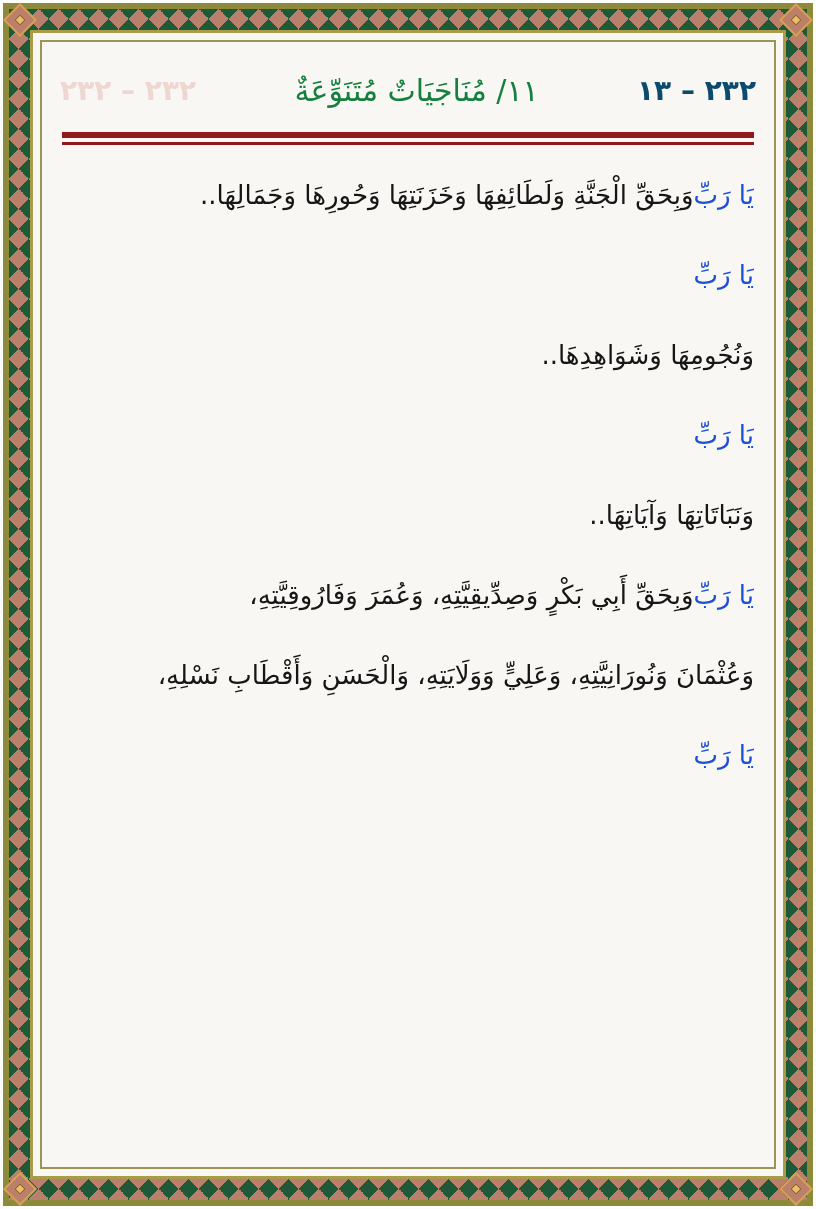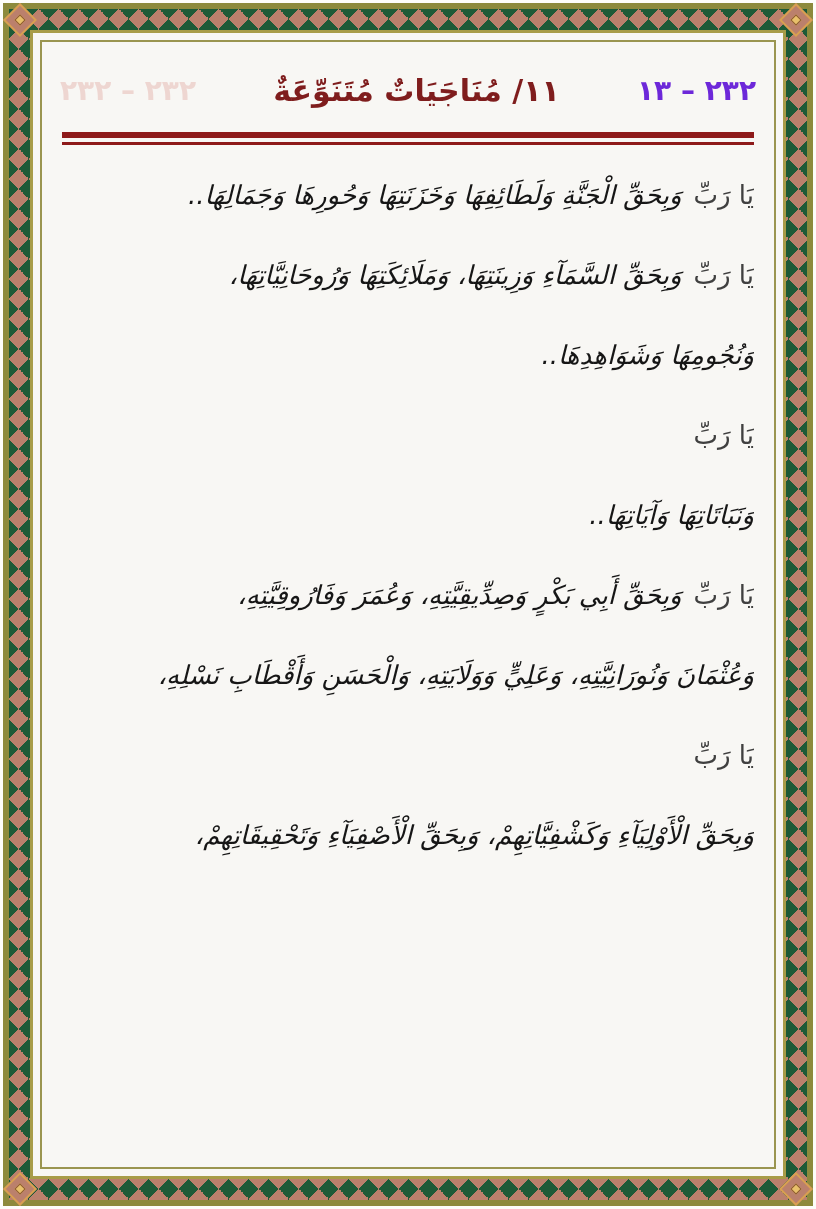--- a/index.html
+++ b/index.html
@@ -49,25 +49,25 @@
   .rosette.bl{bottom:8px;left:8px;}
   .rosette.br{bottom:8px;right:8px;}
 
   
   .header-row{
     display:flex;direction:rtl;
     justify-content:space-between;align-items:center;
     height:70px;padding:6px 4px 0 4px;
   }
   .page-numbers{
-    color:#6d28d9;font-weight:bold;font-size:28px;letter-spacing:1px;
+    color:#0c4a6e;font-weight:bold;font-size:28px;letter-spacing:1px;
     white-space:nowrap;
   }
   .page-title{
-    color:#7f1d1d;font-weight:bold;font-size:30px;
+    color:#15803d;font-weight:normal;font-size:30px;
     white-space:nowrap;
   }
   .ghost-numbers{
     color:#eed6d1;font-weight:bold;font-size:28px;letter-spacing:1px;
     white-space:nowrap;
   }
 
   
   .rule{margin:10px 6px 0 6px;}
   .rule .thick{height:6px;background:#8e1a1a;}
@@ -78,23 +78,23 @@
   .body-lines{
     direction:rtl;text-align:right;
     padding:10px 6px 0 6px;
     color:#161616;
     font-size:26px;
   }
   .line{
     height:80px;display:flex;direction:rtl;
     align-items:center;white-space:nowrap;overflow:hidden;
   }
-  .lead{color:#404040;margin-left:12px;flex:0 0 auto;}
+  .lead{color:#1d4ed8;flex:0 0 auto;}
   .lead:empty{display:none;}
-  .rest{flex:0 0 auto;font-style:italic;}
+  .rest{flex:0 0 auto;}
 </style>
 </head>
 <body>
 
 <div class="page">
 
   <div class="rosette tl"></div>
   <div class="rosette tr"></div>
   <div class="rosette bl"></div>
   <div class="rosette br"></div>
@@ -118,21 +118,20 @@
                 <div class="thin"></div>
               </div>
 
               <div class="body-lines">
                 <div class="line">
                   <span class="lead">يَا رَبِّ</span>
                   <span class="rest">وَبِحَقِّ الْجَنَّةِ وَلَطَائِفِهَا وَخَزَنَتِهَا وَحُورِهَا وَجَمَالِهَا..</span>
                 </div>
                 <div class="line">
                   <span class="lead">يَا رَبِّ</span>
-                  <span class="rest">وَبِحَقِّ السَّمَآءِ وَزِينَتِهَا، وَمَلَائِكَتِهَا وَرُوحَانِيَّاتِهَا،</span>
                 </div>
                 <div class="line">
 
                   <span class="rest">وَنُجُومِهَا وَشَوَاهِدِهَا..</span>
                 </div>
                 <div class="line">
                   <span class="lead">يَا رَبِّ</span>
                 </div>
                 <div class="line">
 
@@ -142,24 +141,20 @@
                   <span class="lead">يَا رَبِّ</span>
                   <span class="rest">وَبِحَقِّ أَبِي بَكْرٍ وَصِدِّيقِيَّتِهِ، وَعُمَرَ وَفَارُوقِيَّتِهِ،</span>
                 </div>
                 <div class="line">
 
                   <span class="rest">وَعُثْمَانَ وَنُورَانِيَّتِهِ، وَعَلِيٍّ وَوَلَايَتِهِ، وَالْحَسَنِ وَأَقْطَابِ نَسْلِهِ،</span>
                 </div>
                 <div class="line">
                   <span class="lead">يَا رَبِّ</span>
                 </div>
-                <div class="line">
-
-                  <span class="rest">وَبِحَقِّ الْأَوْلِيَآءِ وَكَشْفِيَّاتِهِمْ، وَبِحَقِّ الْأَصْفِيَآءِ وَتَحْقِيقَاتِهِمْ،</span>
-                </div>
               </div>
 
             </div>
           </div>
         </div>
       </div>
     </div>
   </div>
 </div>
 

